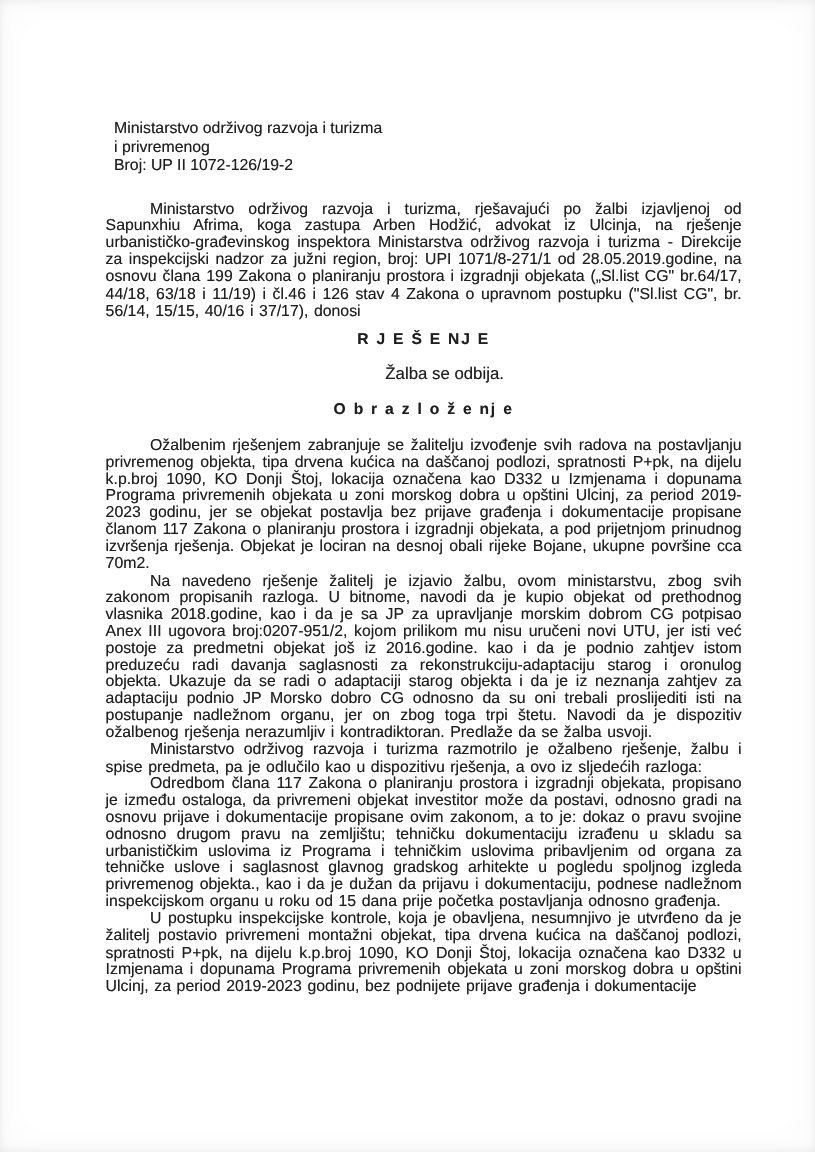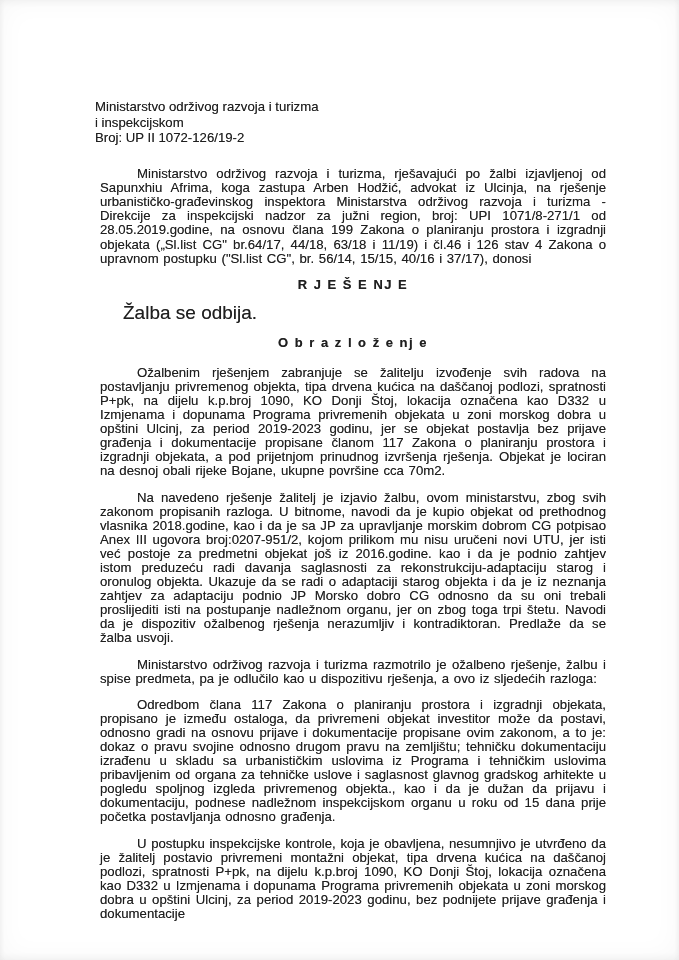--- a/index.html
+++ b/index.html
@@ -34,21 +34,21 @@
   .letterhead {
     margin: 99px 0 0 7px;
   }
   .letterhead p {
     margin: 0;
     font-size: 13.2px;
     line-height: 15.7px;
     white-space: nowrap;
   }
   p.para {
-    margin: 12px;
+    margin: 0;
     font-size: 13.2px;
     line-height: 14.1px;
     text-align: justify;
     text-indent: 37px;
     word-spacing: 1px;
   }
   p.intro {
     margin-top: 21px;
   }
   .heading {
@@ -60,38 +60,38 @@
     letter-spacing: 1.5px;
   }
   .heading-decision {
     margin-top: 10px;
   }
   .heading-explanation {
     margin-top: 16px;
   }
   p.decision-line {
     margin: 14px 0 0 35px;
-    font-size: 19px;
+    font-size: 14px;
     line-height: 14px;
-    text-align: left;
+    text-align: center;
     text-indent: 0;
   }
   p.first-body {
     margin-top: 16px;
   }
 </style>
 </head>
 <body>
 
 <div class="page">
   <div class="content">
 
     <div class="letterhead">
       <p>Ministarstvo održivog razvoja i turizma</p>
-      <p>i inspekcijskom</p>
+      <p>i privremenog</p>
       <p>Broj: UP II 1072-126/19-2</p>
     </div>
 
     <p class="para intro">Ministarstvo održivog razvoja i turizma, rješavajući po žalbi izjavljenoj od Sapunxhiu Afrima, koga zastupa Arben Hodžić, advokat iz Ulcinja, na rješenje urbanističko-građevinskog inspektora Ministarstva održivog razvoja i turizma - Direkcije za inspekcijski nadzor za južni region, broj: UPI 1071/8-271/1 od 28.05.2019.godine, na osnovu člana 199 Zakona o planiranju prostora i izgradnji objekata („Sl.list CG" br.64/17, 44/18, 63/18 i 11/19) i čl.46 i 126 stav 4 Zakona o upravnom postupku ("Sl.list CG", br. 56/14, 15/15, 40/16 i 37/17), donosi</p>
 
     <h1 class="heading heading-decision">R J E Š E NJ E</h1>
 
     <p class="decision-line">Žalba se odbija.</p>
 
     <h2 class="heading heading-explanation">O b r a z l o ž e nj e</h2>

